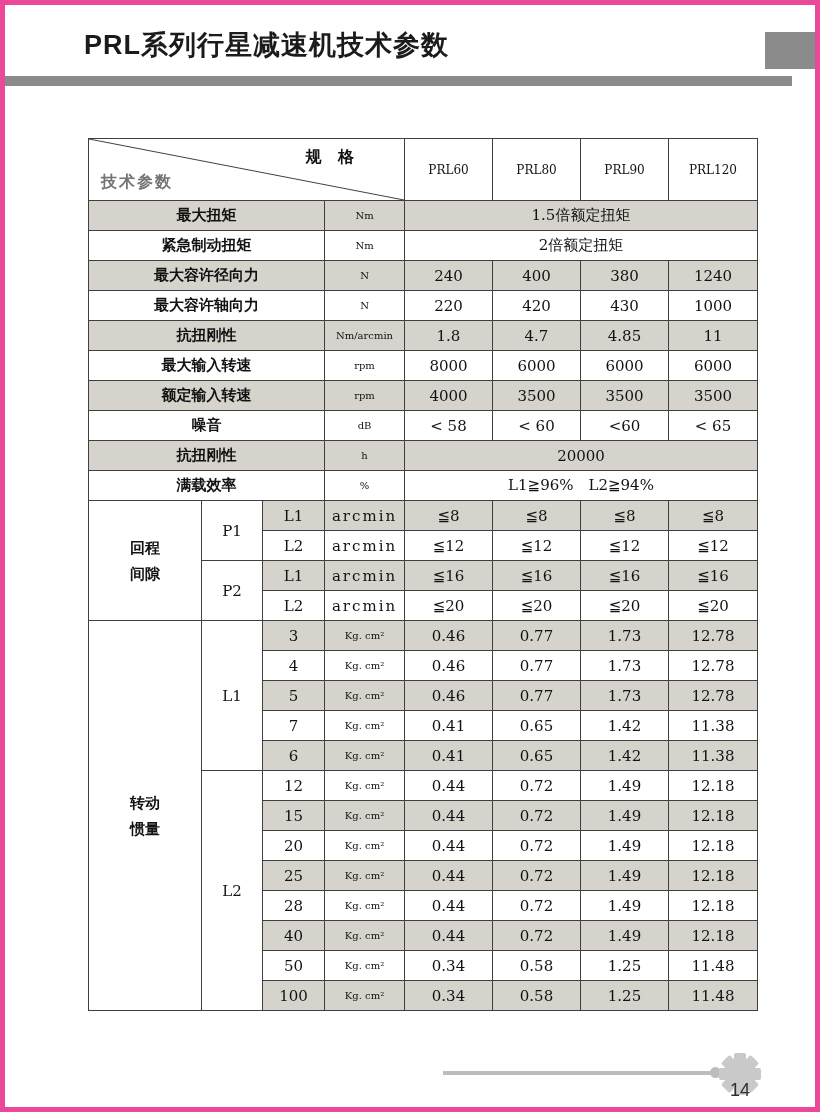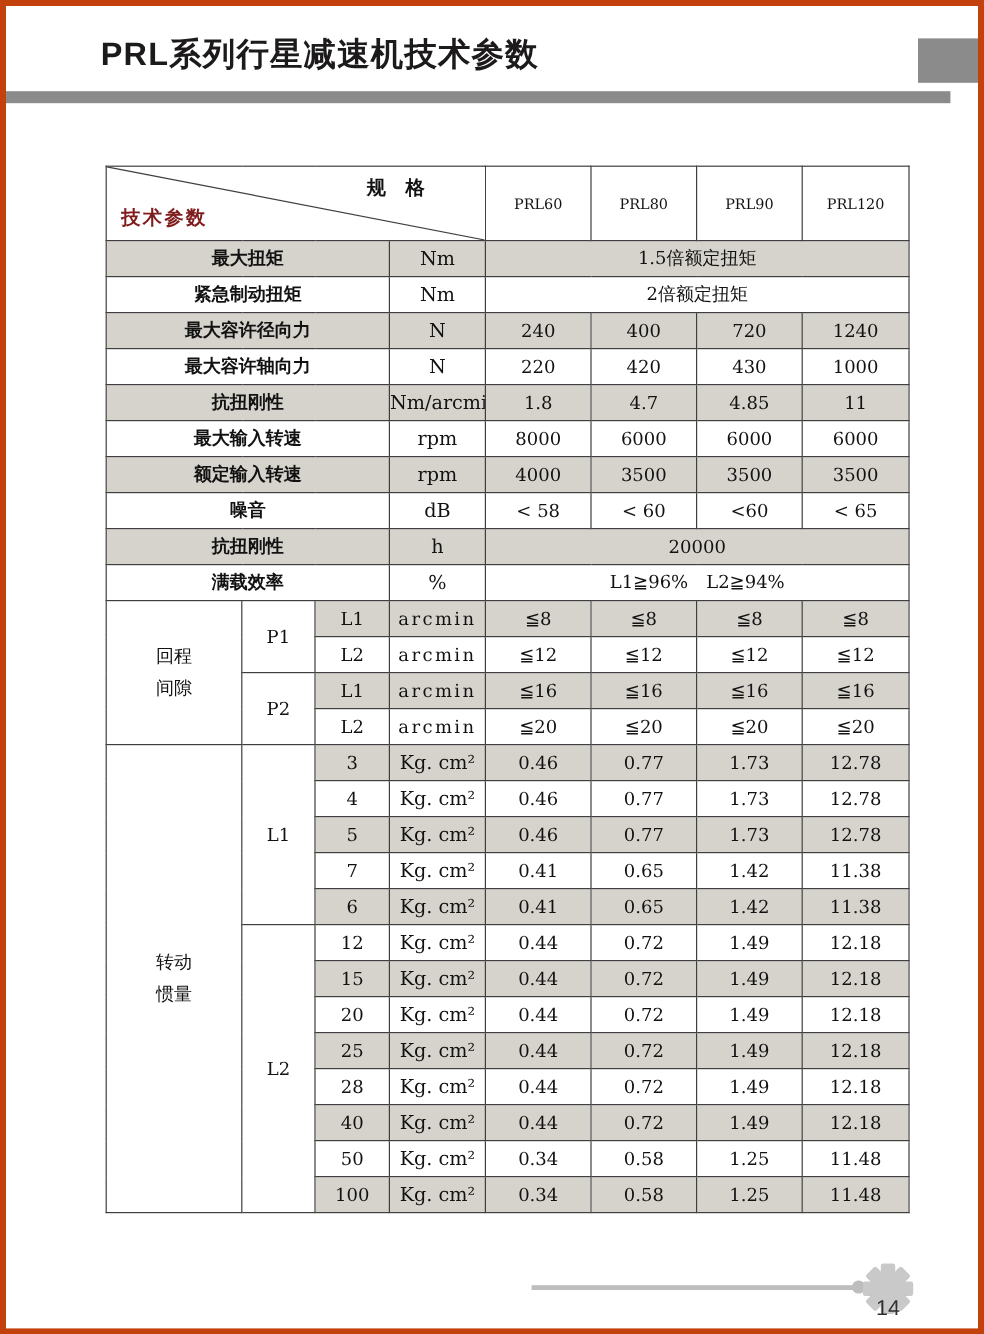--- a/index.html
+++ b/index.html
@@ -1,50 +1,50 @@
 <!DOCTYPE html>
 <html><head>
 <meta charset="utf-8">
 <style>
   html,body{margin:0;padding:0;}
   body{width:820px;height:1112px;background:#ffffff;font-family:"Liberation Sans",sans-serif;}
   .frame{position:relative;width:820px;height:1112px;box-sizing:border-box;
-         border:5px solid #c2410c;background:#ffffff;overflow:hidden;}
+         border:5px solid #ec4899;background:#ffffff;overflow:hidden;}
   .page{position:relative;width:810px;height:1102px;}
 
   
   .page-title{position:absolute;left:79px;top:22px;font-size:27px;font-weight:bold;
               color:#1c1a1b;letter-spacing:1px;white-space:nowrap;}
   .accent-square{position:absolute;left:760px;top:27px;width:50px;height:37px;background:#8b8b8b;}
   .header-bar{position:absolute;left:0;top:71px;width:787px;height:10px;background:#8b8b8b;}
 
   
   table.spec{position:absolute;left:83px;top:133px;width:669px;border-collapse:collapse;
              table-layout:fixed;padding-left:22px;}
   table.spec td,table.spec th{border:1px solid #3f3f3f;padding:0;text-align:center;
              vertical-align:middle;overflow:hidden;}
   tr.hdr{height:62px;}
   tr.r{height:30px;}
   .g{background:#d6d3cc;}
   .name{font-family:"Liberation Sans",sans-serif;font-weight:bold;font-size:15px;color:#121212;}
-  .biglabel{font-family:"Liberation Sans",sans-serif;font-weight:normal;font-size:15px;
+  .biglabel{font-family:"Liberation Sans",sans-serif;font-weight:bold;font-size:15px;
             color:#121212;line-height:26px;background:#ffffff;}
   .ser{font-family:"DejaVu Serif","Liberation Serif",serif;font-size:15px;color:#121212;}
-  .unit{font-family:"DejaVu Serif","Liberation Serif",serif;font-size:16px;color:#121212;}
+  .unit{font-family:"DejaVu Serif","Liberation Serif",serif;font-size:10px;color:#121212;}
   .u-wide{letter-spacing:2px;font-size:15px;}
   .colhead{font-family:"DejaVu Serif","Liberation Serif",serif;font-size:12px;
            font-weight:normal;color:#121212;background:#ffffff;}
   .merged{font-family:"DejaVu Serif","Liberation Serif",serif;font-size:15px;color:#121212;
           white-space:pre;}
   .corner{position:relative;background:#ffffff;}
   .corner svg{position:absolute;left:0;top:0;width:100%;height:100%;}
   .corner .spec-label{position:absolute;right:44px;top:8px;font-weight:bold;font-size:16px;
           letter-spacing:6px;color:#121212;}
   .corner .param-label{position:absolute;left:12px;bottom:7px;font-weight:bold;font-size:16px;
-          letter-spacing:2px;color:#7f1d1d;}
+          letter-spacing:2px;color:#737373;}
 
   
   .footer-rule{position:absolute;left:438px;top:1066px;width:272px;height:4px;background:#bdbdbd;}
   .footer-dot{position:absolute;left:705px;top:1062px;width:11px;height:11px;border-radius:50%;
               background:#bdbdbd;}
   .gear{position:absolute;left:712px;top:1046px;width:46px;height:46px;}
   .gear .num{position:absolute;left:0;top:16px;width:46px;height:46px;display:flex;
              align-items:center;justify-content:center;font-size:18px;color:#2e2e2e;
              font-family:"Liberation Sans",sans-serif;}
 </style>
@@ -93,21 +93,21 @@
     <tr class="r">
       <td class="name" colspan="3">紧急制动扭矩</td>
       <td class="unit">Nm</td>
       <td class="merged" colspan="4">2倍额定扭矩</td>
     </tr>
     <tr class="r">
       <td class="name g" colspan="3">最大容许径向力</td>
       <td class="unit g">N</td>
       <td class="ser g">240</td>
       <td class="ser g">400</td>
-      <td class="ser g">720</td>
+      <td class="ser g">380</td>
       <td class="ser g">1240</td>
     </tr>
     <tr class="r">
       <td class="name" colspan="3">最大容许轴向力</td>
       <td class="unit">N</td>
       <td class="ser">220</td>
       <td class="ser">420</td>
       <td class="ser">430</td>
       <td class="ser">1000</td>
     </tr>

